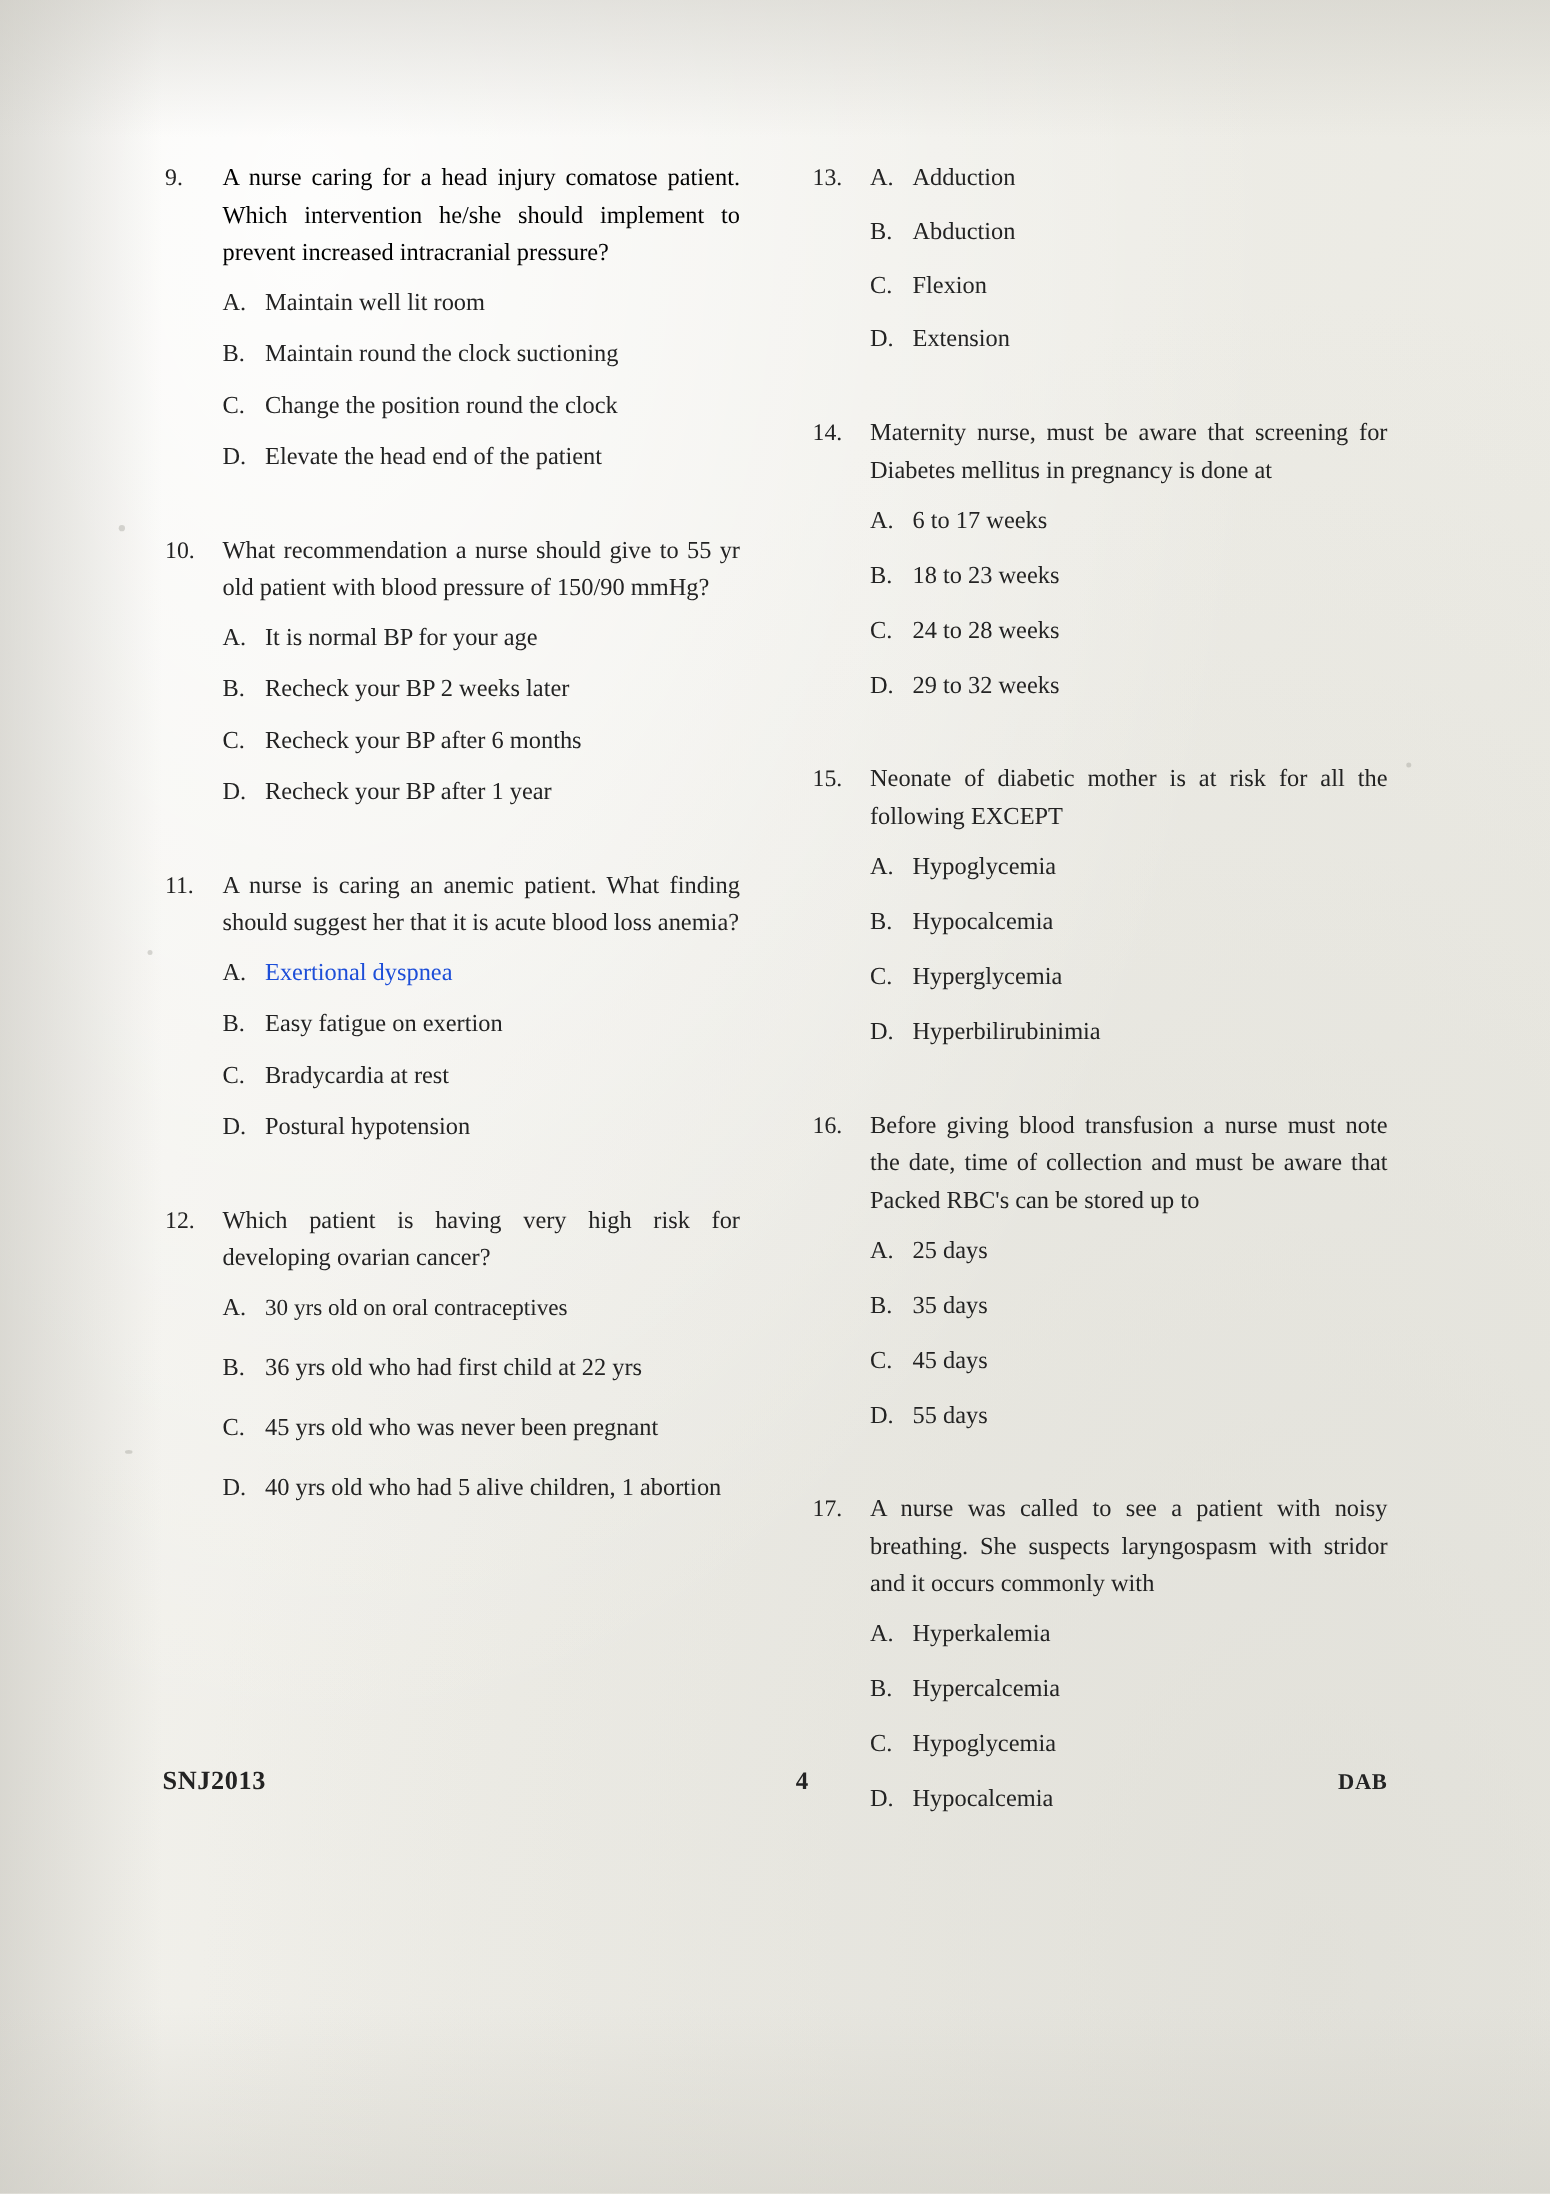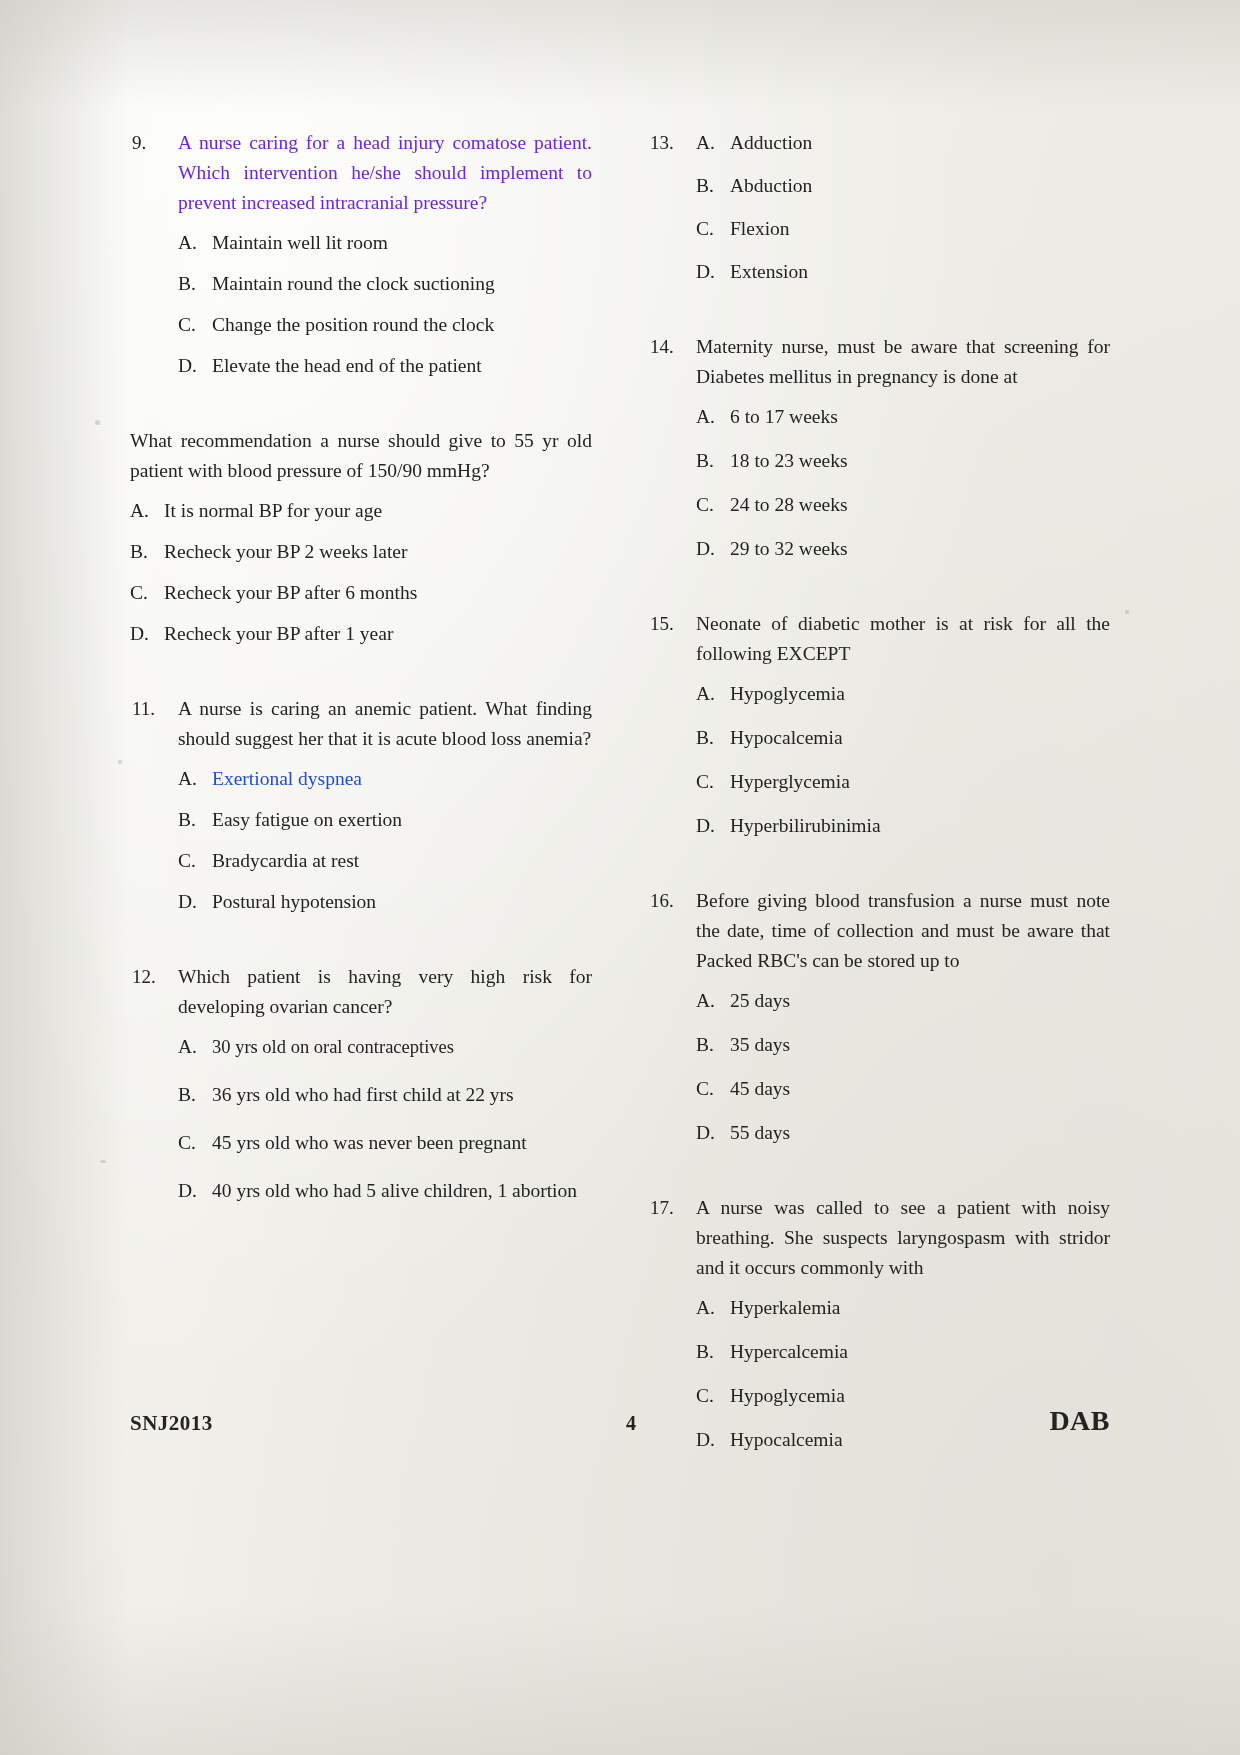--- a/index.html
+++ b/index.html
@@ -105,34 +105,34 @@
     flex: 1;
     text-align: justify;
     text-justify: inter-word;
   }
   .opt-text.nojust {
     text-align: left;
   }
 
   
   .faded { color: #1d4ed8; }
-  .fadedmore { color: #6d28d9; }
+  .fadedmore { color: #000000; }
 
   .footer {
     position: absolute;
     left: 130px;
     right: 130px;
     bottom: 318px;
     display: flex;
     align-items: baseline;
     font-size: 21px;
   }
   .footer-left { flex: 0 0 auto; font-weight: bold; letter-spacing: 0.5px;}
   .footer-center { flex: 1; text-align: center; font-weight: bold; font-size: 20px;}
-  .footer-right { flex: 0 0 auto; font-weight: bold; letter-spacing: 0.5px; font-size: 28px;}
+  .footer-right { flex: 0 0 auto; font-weight: bold; letter-spacing: 0.5px; font-size: 18px;}
 </style>
 </head>
 <body>
 
 <div class="paper"></div>
 <div class="shade-left"></div>
 <div class="shade-top"></div>
 <div class="shade-bottom"></div>
 <div class="speck" style="left:95px;top:420px;width:5px;height:5px;"></div>
 <div class="speck" style="left:118px;top:760px;width:4px;height:4px;"></div>
@@ -164,20 +164,21 @@
             </li>
             <li class="opt">
               <span class="opt-letter">D.</span>
               <span class="opt-text">Elevate the head end of the patient</span>
             </li>
           </ul>
         </div>
       </div>
 
       <div class="q" style="margin-top:22px;">
+        <div class="q-num">10.</div>
         <div class="q-body">
           <div class="q-stem">What recommendation a nurse should give to 55 yr old patient with blood pressure of 150/90 mmHg?</div>
           <ul class="opts">
             <li class="opt">
               <span class="opt-letter">A.</span>
               <span class="opt-text nojust">It is normal BP for your age</span>
             </li>
             <li class="opt">
               <span class="opt-letter">B.</span>
               <span class="opt-text nojust">Recheck your BP 2 weeks later</span>

